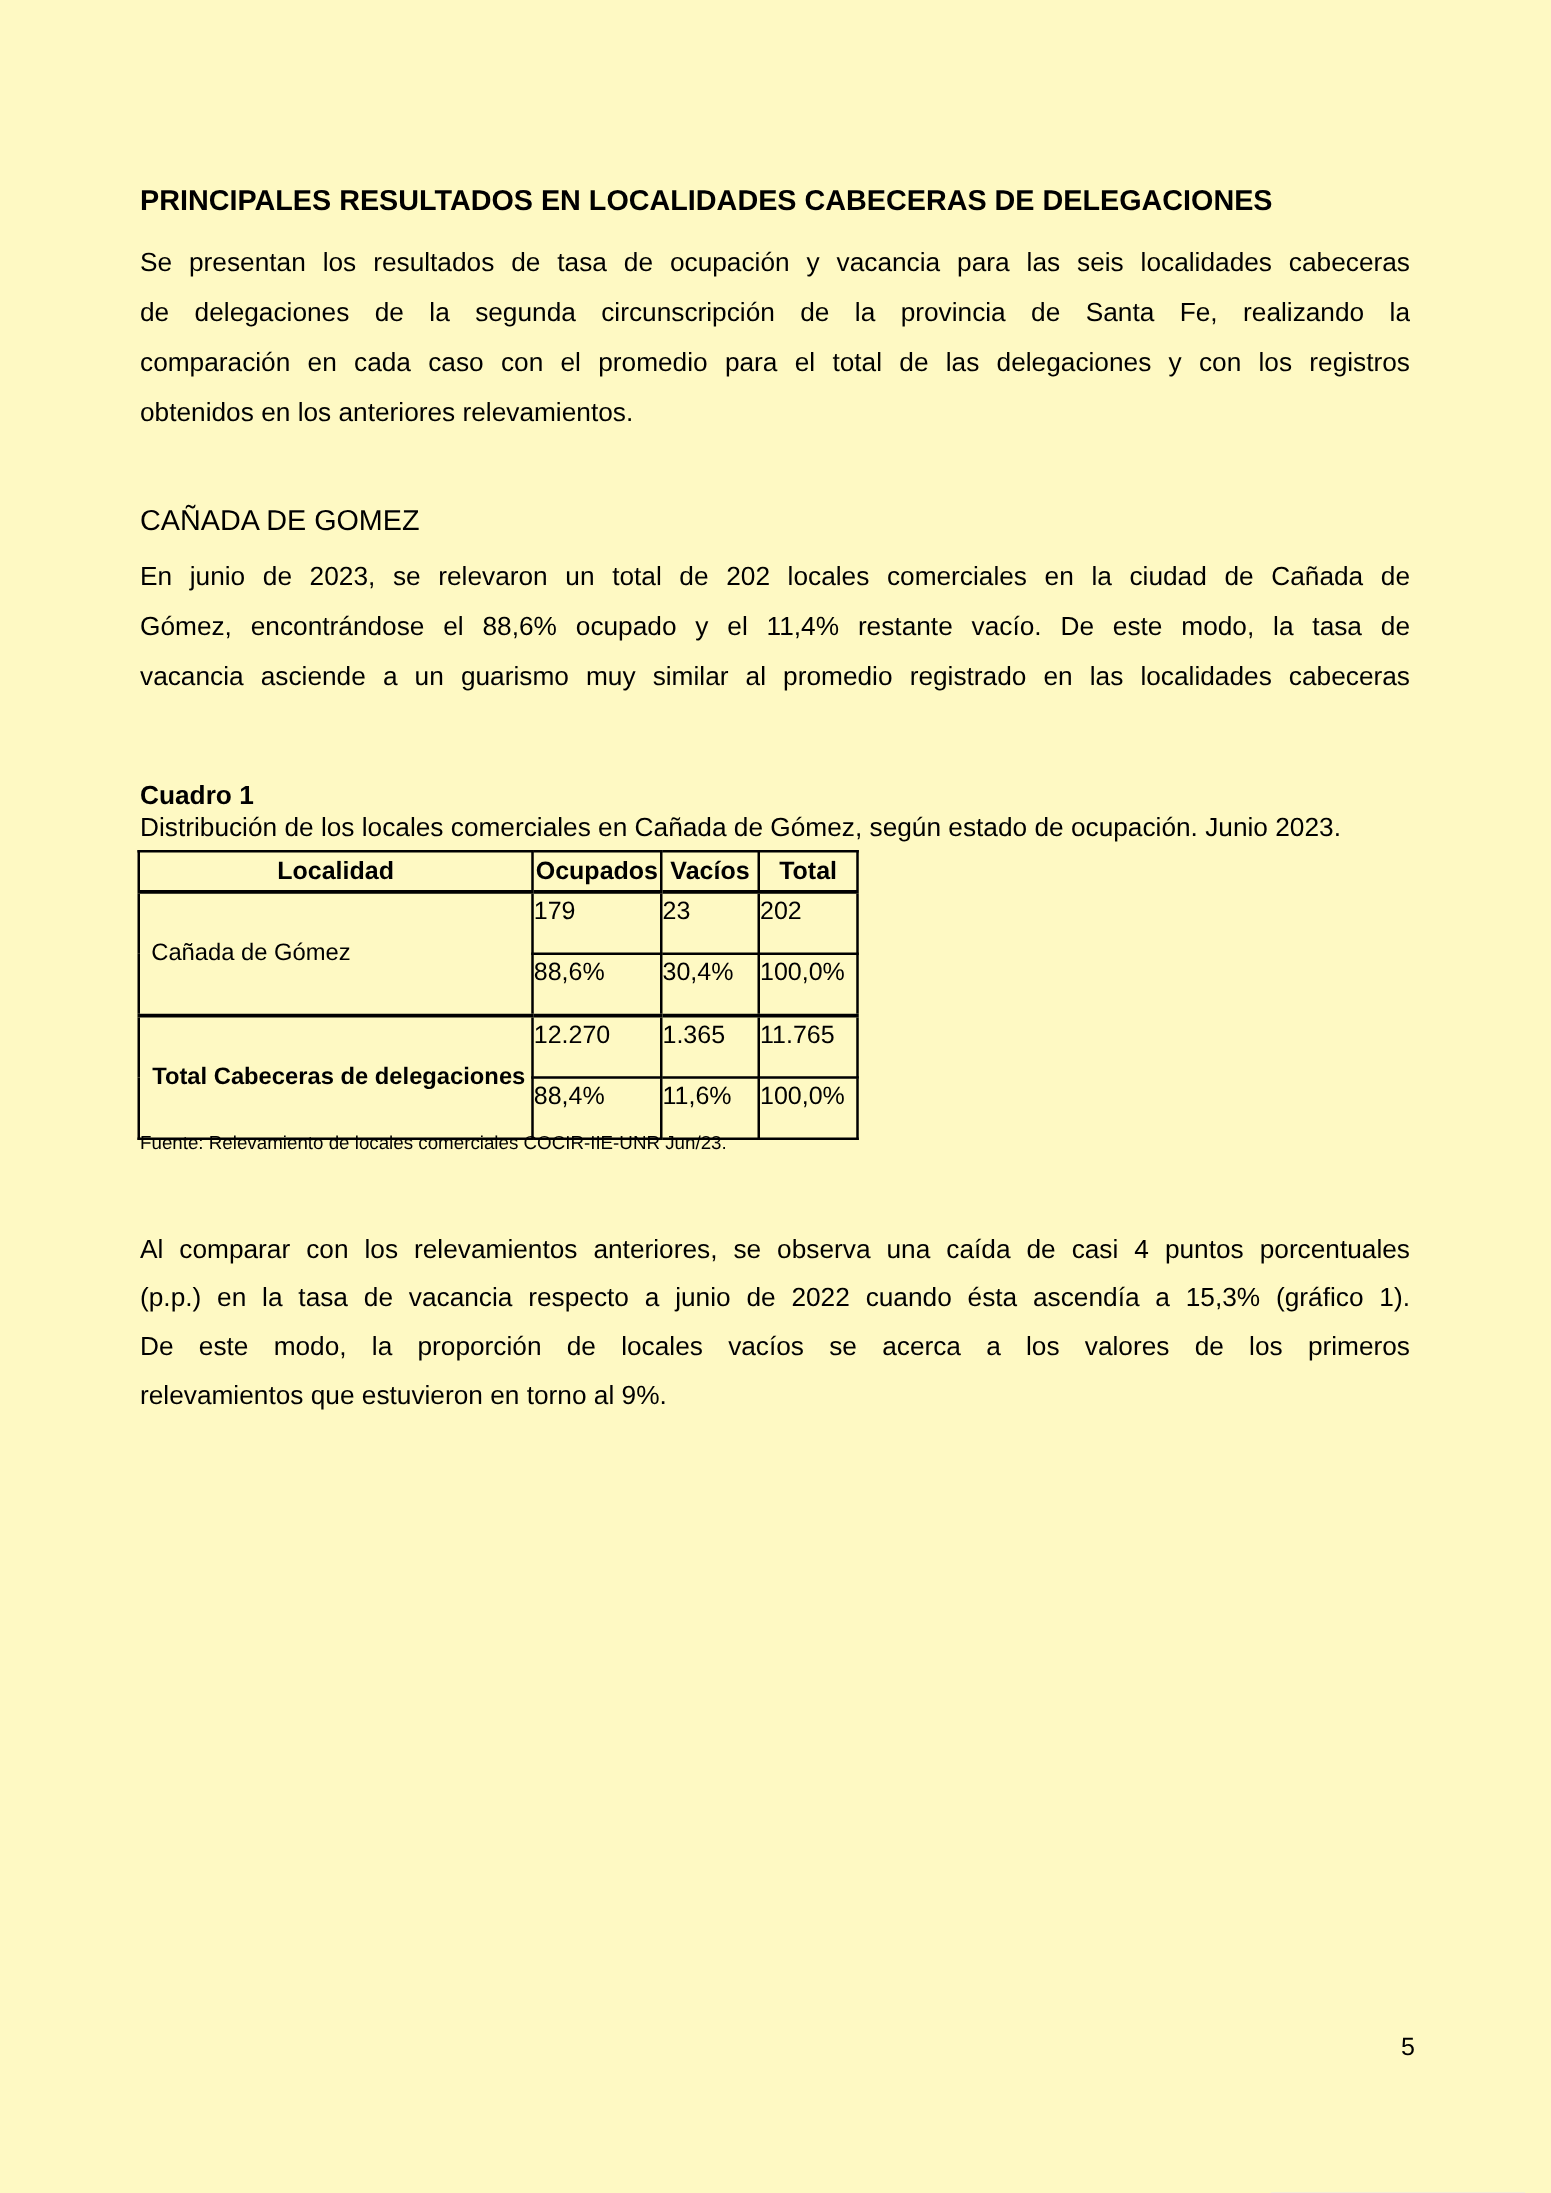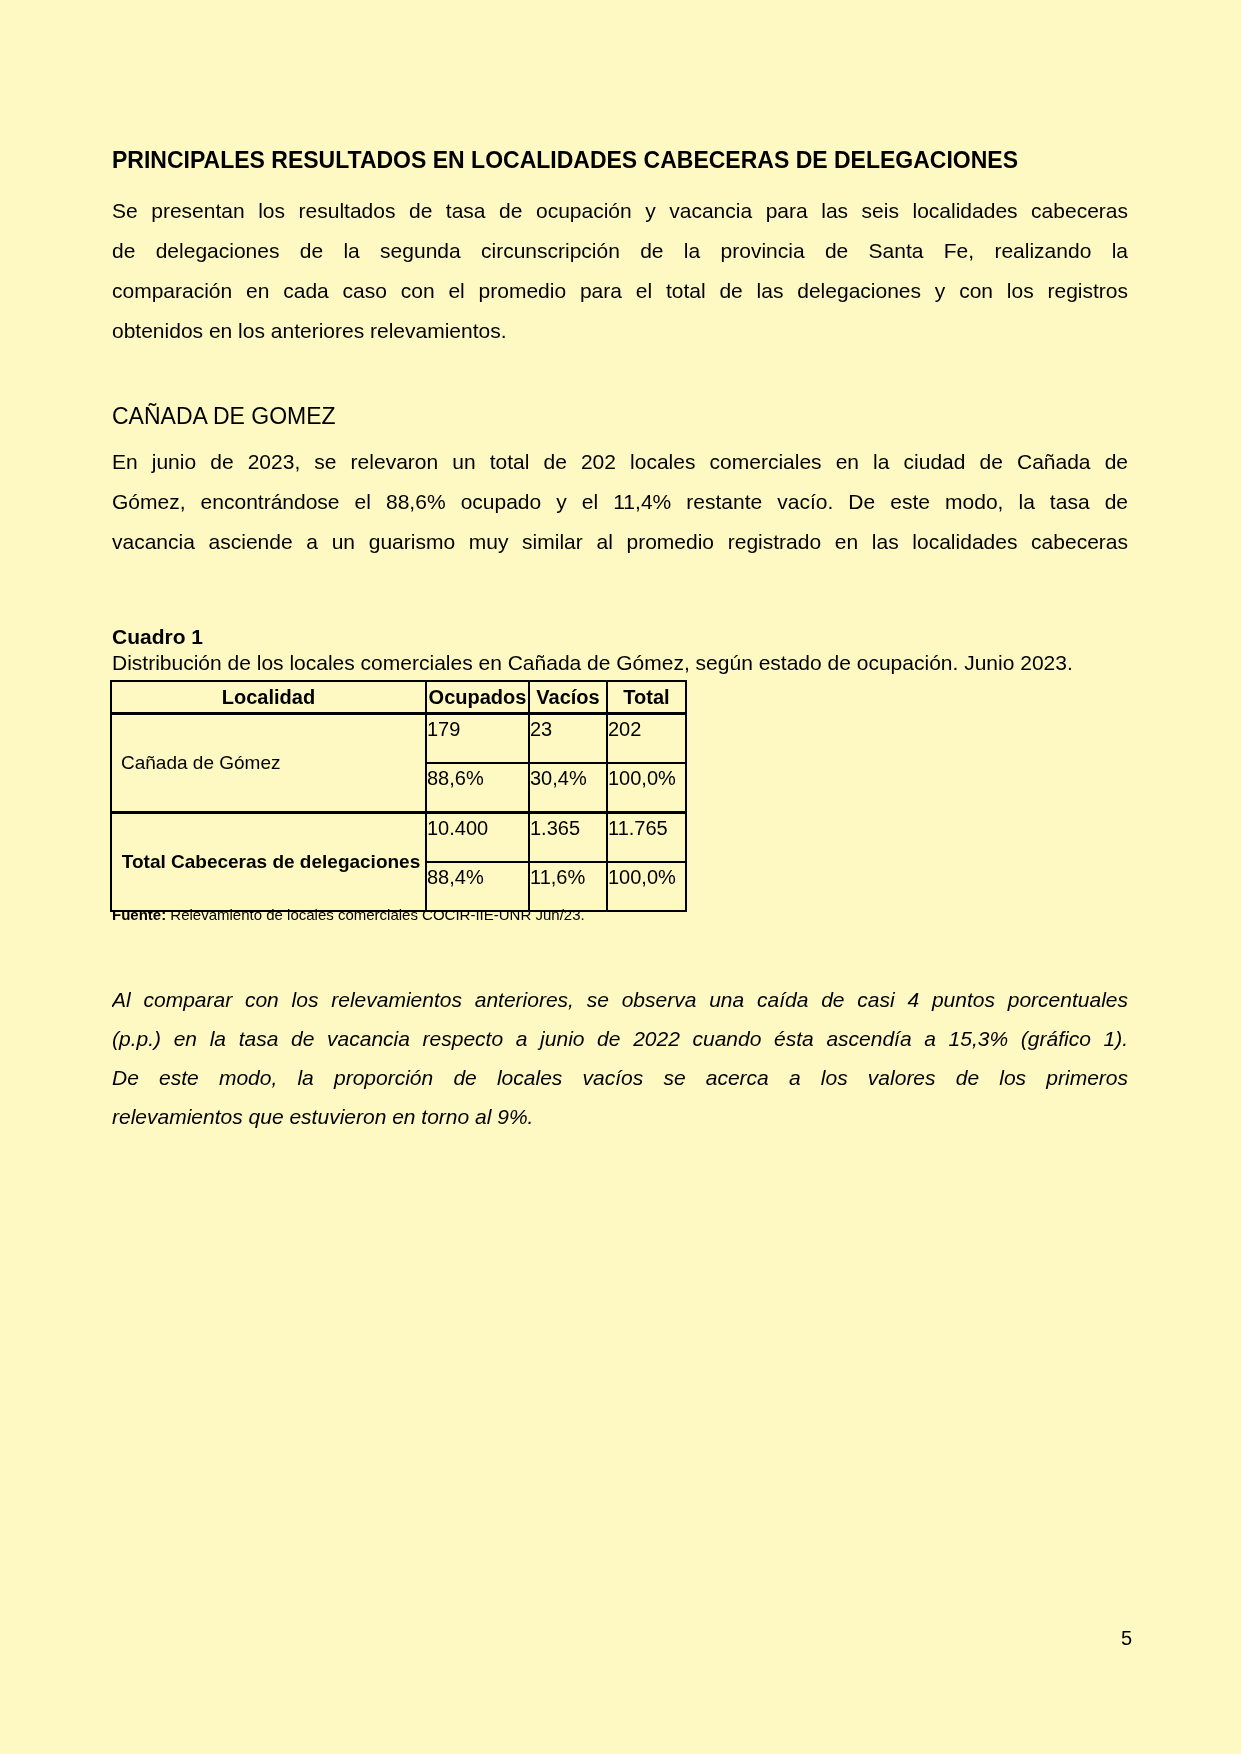--- a/index.html
+++ b/index.html
@@ -22,21 +22,21 @@
   .para .ln{
     height:40px;line-height:40px;
     font-size:21px;
     text-align:justify;
     text-align-last:justify;
     -moz-text-align-last:justify;
     white-space:normal;
     overflow:hidden;
   }
   .para .ln.last{text-align-last:left;-moz-text-align-last:left;}
-  .para.tight .ln{height:39px;line-height:39px;font-style:italic;}
+  .para.tight .ln{height:39px;line-height:39px;}
   .section-heading{
     left:112px;top:402px;width:1016px;
     font-size:23px;font-weight:normal;line-height:28px;
   }
   .cuadro-label{
     left:112px;top:624px;width:600px;
     font-size:21px;font-weight:bold;line-height:26px;
   }
   .cuadro-caption{
     left:112px;top:650px;width:1016px;
@@ -70,21 +70,21 @@
     font-size:19px;
     text-align:left;vertical-align:middle;
     padding:0 4px 0 9px;
   }
   table.cuadro td.lbl.bold{font-weight:bold;text-align:center;}
   table.cuadro tr.grp td{border-top-width:3px;}
   .fuente{
     left:112px;top:905px;width:700px;
     font-size:15px;line-height:19px;
   }
-  .fuente .flabel{font-weight:bold;}
+  .fuente .flabel{font-weight:normal;}
   .page-number{
     left:1108px;top:1625px;width:24px;
     font-size:20px;line-height:26px;text-align:right;
   }
 </style>
 </head>
 <body>
 
 <div class="page">
 
@@ -130,21 +130,21 @@
         <td class="num">23</td>
         <td class="num">202</td>
       </tr>
       <tr>
         <td class="num">88,6%</td>
         <td class="num">30,4%</td>
         <td class="num">100,0%</td>
       </tr>
       <tr class="grp">
         <td class="lbl bold" rowspan="2">Total Cabeceras de delegaciones</td>
-        <td class="num">10.400</td>
+        <td class="num">12.270</td>
         <td class="num">1.365</td>
         <td class="num">11.765</td>
       </tr>
       <tr>
         <td class="num">88,4%</td>
         <td class="num">11,6%</td>
         <td class="num">100,0%</td>
       </tr>
     </tbody>
   </table>

